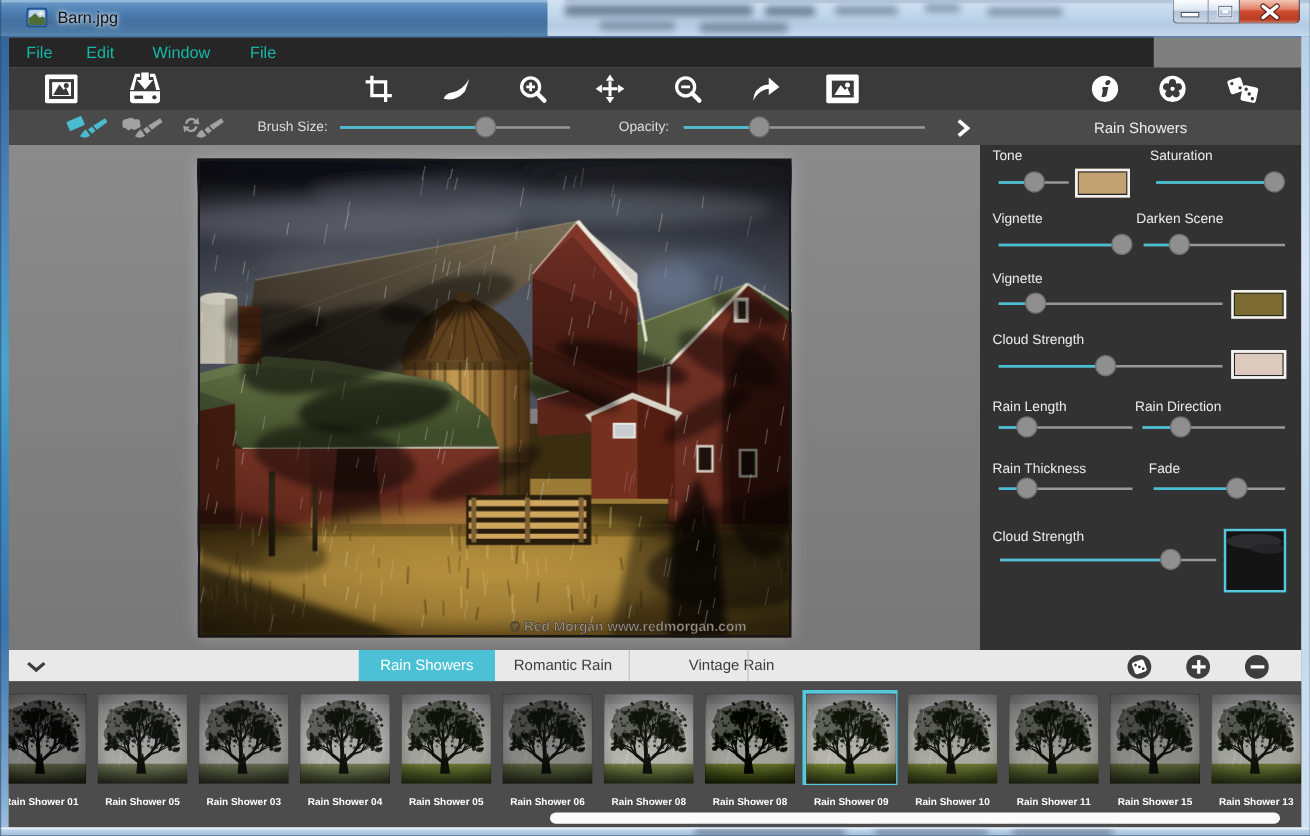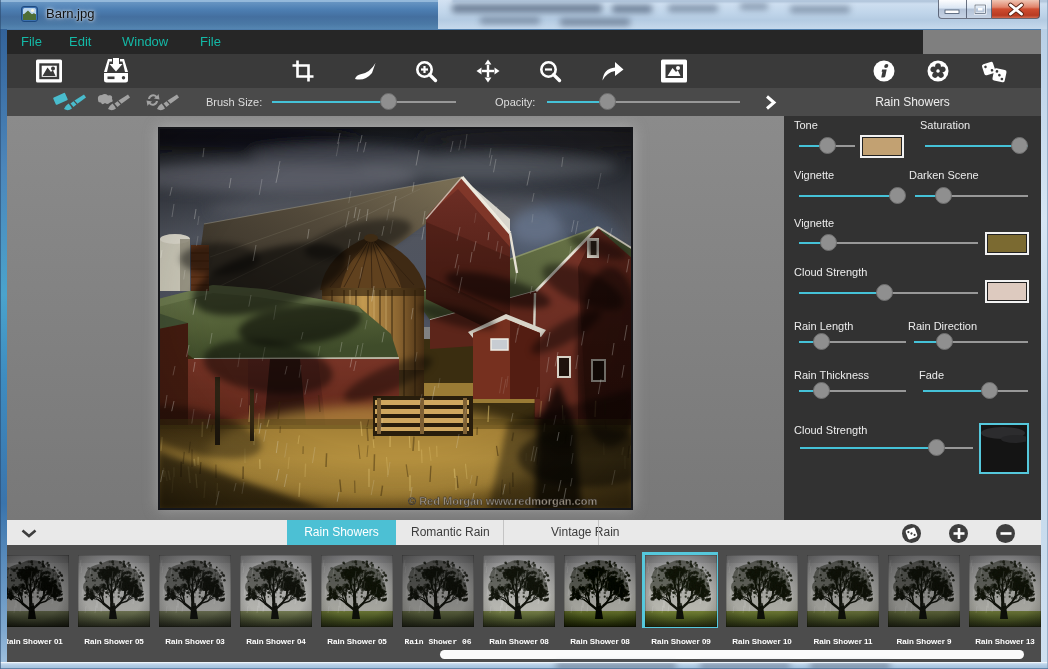--- a/index.html
+++ b/index.html
@@ -2018,21 +2018,21 @@
             <use href="#tree"></use>
           </svg></div>
         <div class="tlab" style="left:236px;">Rain Shower 04</div>
         <div class="th" style="left:321px;filter:brightness(0.96) saturate(1.2)"><svg width="72" height="72">
             <use href="#tree"></use>
           </svg></div>
         <div class="tlab" style="left:317px;">Rain Shower 05</div>
         <div class="th" style="left:402px;filter:brightness(0.79) saturate(0.75)"><svg width="72" height="72">
             <use href="#tree"></use>
           </svg></div>
-        <div class="tlab" style="left:398px;font-family:Liberation Mono, monospace;">Rain Shower 06</div>
+        <div class="tlab" style="left:398px;">Rain Shower 06</div>
         <div class="th" style="left:483px;filter:brightness(1.06) saturate(0.95)"><svg width="72" height="72">
             <use href="#tree"></use>
           </svg></div>
         <div class="tlab" style="left:479px;">Rain Shower 08</div>
         <div class="th" style="left:564px;filter:brightness(0.93) contrast(1.1) saturate(1.2)"><svg width="72" height="72">
             <use href="#tree"></use>
           </svg></div>
         <div class="tlab" style="left:560px;text-align:center;">Rain Shower 08</div>
         <div style="position:absolute;left:642px;top:552px;width:76px;height:76px;border:3px solid #55c8dc;"></div>
         <div class="th" style="left:645px;filter:brightness(1.06) saturate(1.3)"><svg width="72" height="72">
@@ -2043,21 +2043,21 @@
             <use href="#tree"></use>
           </svg></div>
         <div class="tlab" style="left:722px;">Rain Shower 10</div>
         <div class="th" style="left:807px;filter:brightness(0.91) saturate(1.05)"><svg width="72" height="72">
             <use href="#tree"></use>
           </svg></div>
         <div class="tlab" style="left:803px;">Rain Shower 11</div>
         <div class="th" style="left:888px;filter:brightness(0.81) saturate(0.9)"><svg width="72" height="72">
             <use href="#tree"></use>
           </svg></div>
-        <div class="tlab" style="left:884px;">Rain Shower 9</div>
+        <div class="tlab" style="left:884px;">Rain Shower 15</div>
         <div class="th" style="left:969px;filter:brightness(0.96) saturate(1.15)"><svg width="72" height="72">
             <use href="#tree"></use>
           </svg></div>
         <div class="tlab" style="left:965px;">Rain Shower 13</div>
 <div id="hscroll"></div>
 </div>
     </div>
 
 <div class="abs" style="left:7px;top:29px;width:1034px;height:1px;background:#4d7cab"></div>
 

